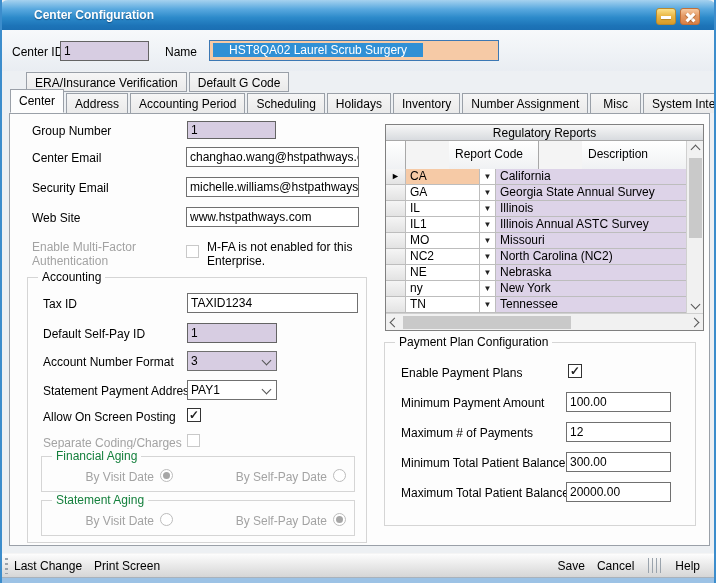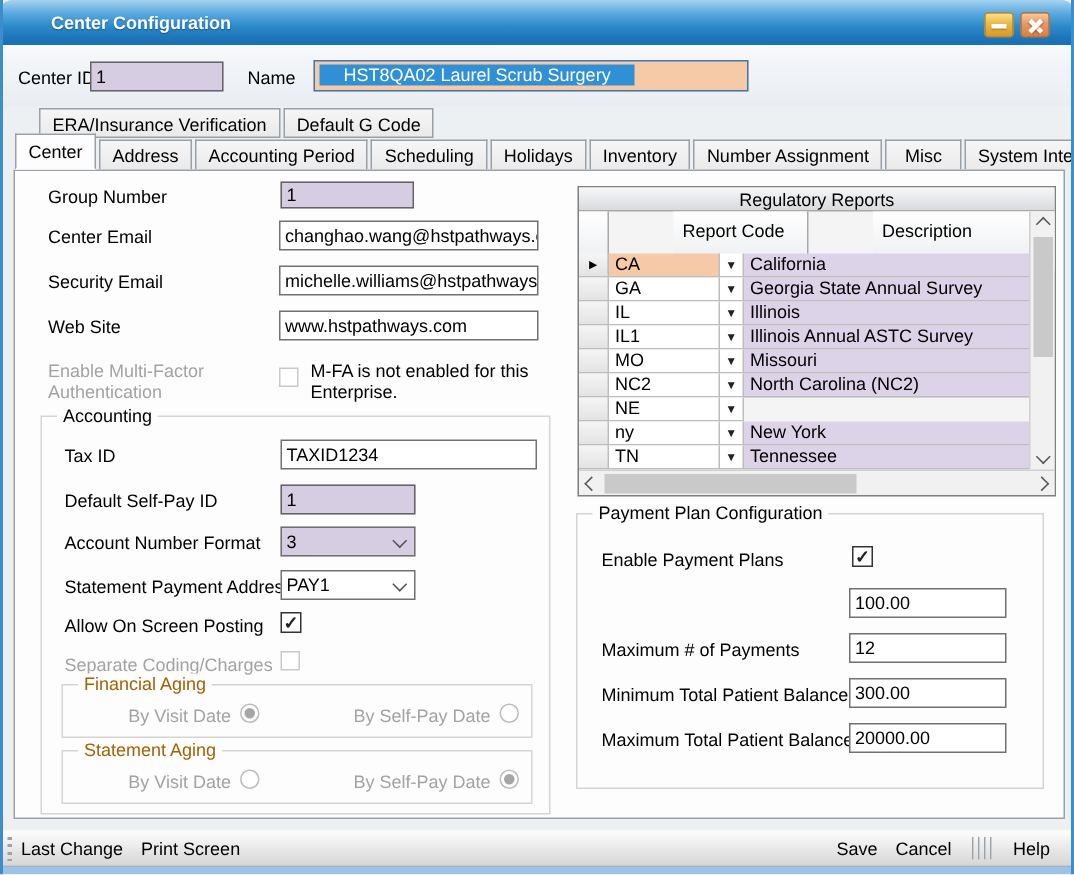--- a/index.html
+++ b/index.html
@@ -44,21 +44,21 @@
   .tabs-row1 .tab{border-bottom:1px solid #9aa0a8;height:20px;}
   .tab.sel{position:relative;z-index:3;height:24px;line-height:22px;margin-top:-2px;background:#fdfdfd;
     border-bottom:1px solid #fdfdfd;}
 
   
   .tab-page{position:absolute;left:7px;top:113px;width:701px;height:433px;background:#fdfdfd;
     border:1px solid #9aa0a8;}
 
   .groupbox{position:absolute;border:1px solid #d5d5d5;}
   .groupbox .legend{position:absolute;top:-8px;left:10px;background:#fdfdfd;padding:0 4px;white-space:nowrap;}
-  .groupbox .legend.gray{color:#a16207;}
+  .groupbox .legend.gray{color:#15803d;}
 
   .checkbox{position:absolute;width:14px;height:14px;background:#fff;border:1px solid #333;}
   .checkbox.checked::after{content:"\2713";position:absolute;left:1px;top:-1px;font-size:12px;font-weight:bold;color:#222;}
   .checkbox.disabled{border-color:#c9c9c9;width:13px;height:13px;}
 
   .radio{position:absolute;width:13px;height:13px;border:1px solid #bcbcbc;border-radius:50%;background:#fff;}
   .radio.sel::after{content:"";position:absolute;left:2px;top:2px;width:7px;height:7px;border-radius:50%;background:#a6a6a6;}
 
   .combo{position:absolute;height:20px;border:1px solid #707070;background:#fff;line-height:18px;padding:0 3px;cursor:pointer;}
   .combo.readonly{background:#d7cde2;}
@@ -256,20 +256,21 @@
         <div class="grow">
           <div class="gc gc-sel"></div>
           <div class="gc gc-code">NC2</div>
           <div class="gc gc-dd">▼</div>
           <div class="gc gc-desc">North Carolina (NC2)</div>
         </div>
         <div class="grow">
           <div class="gc gc-sel"></div>
           <div class="gc gc-code">NE</div>
           <div class="gc gc-dd">▼</div>
+          <div class="gc gc-desc">Nebraska</div>
         </div>
         <div class="grow">
           <div class="gc gc-sel"></div>
           <div class="gc gc-code">ny</div>
           <div class="gc gc-dd">▼</div>
           <div class="gc gc-desc">New York</div>
         </div>
         <div class="grow">
           <div class="gc gc-sel"></div>
           <div class="gc gc-code">TN</div>
@@ -300,20 +301,21 @@
           </div>
       </div>
     </div>
 
     <div class="groupbox" style="left:374px;top:228px;width:312px;height:184px;">
       <span class="legend">Payment Plan Configuration</span>
 
       <span class="lbl" style="left:16px;top:23px;">Enable Payment Plans</span>
       <span class="checkbox checked" style="left:183px;top:21px;"></span>
 
+      <span class="lbl" style="left:16px;top:53px;">Minimum Payment Amount</span>
       <div class="payfield" style="left:181px;top:49px;">100.00</div>
 
       <span class="lbl" style="left:16px;top:83px;">Maximum # of Payments</span>
       <div class="payfield" style="left:181px;top:79px;">12</div>
 
       <span class="lbl" style="left:16px;top:113px;">Minimum Total Patient Balance</span>
       <div class="payfield" style="left:181px;top:109px;">300.00</div>
 
       <span class="lbl" style="left:16px;top:143px;">Maximum Total Patient Balance</span>
       <div class="payfield" style="left:181px;top:139px;">20000.00</div>

